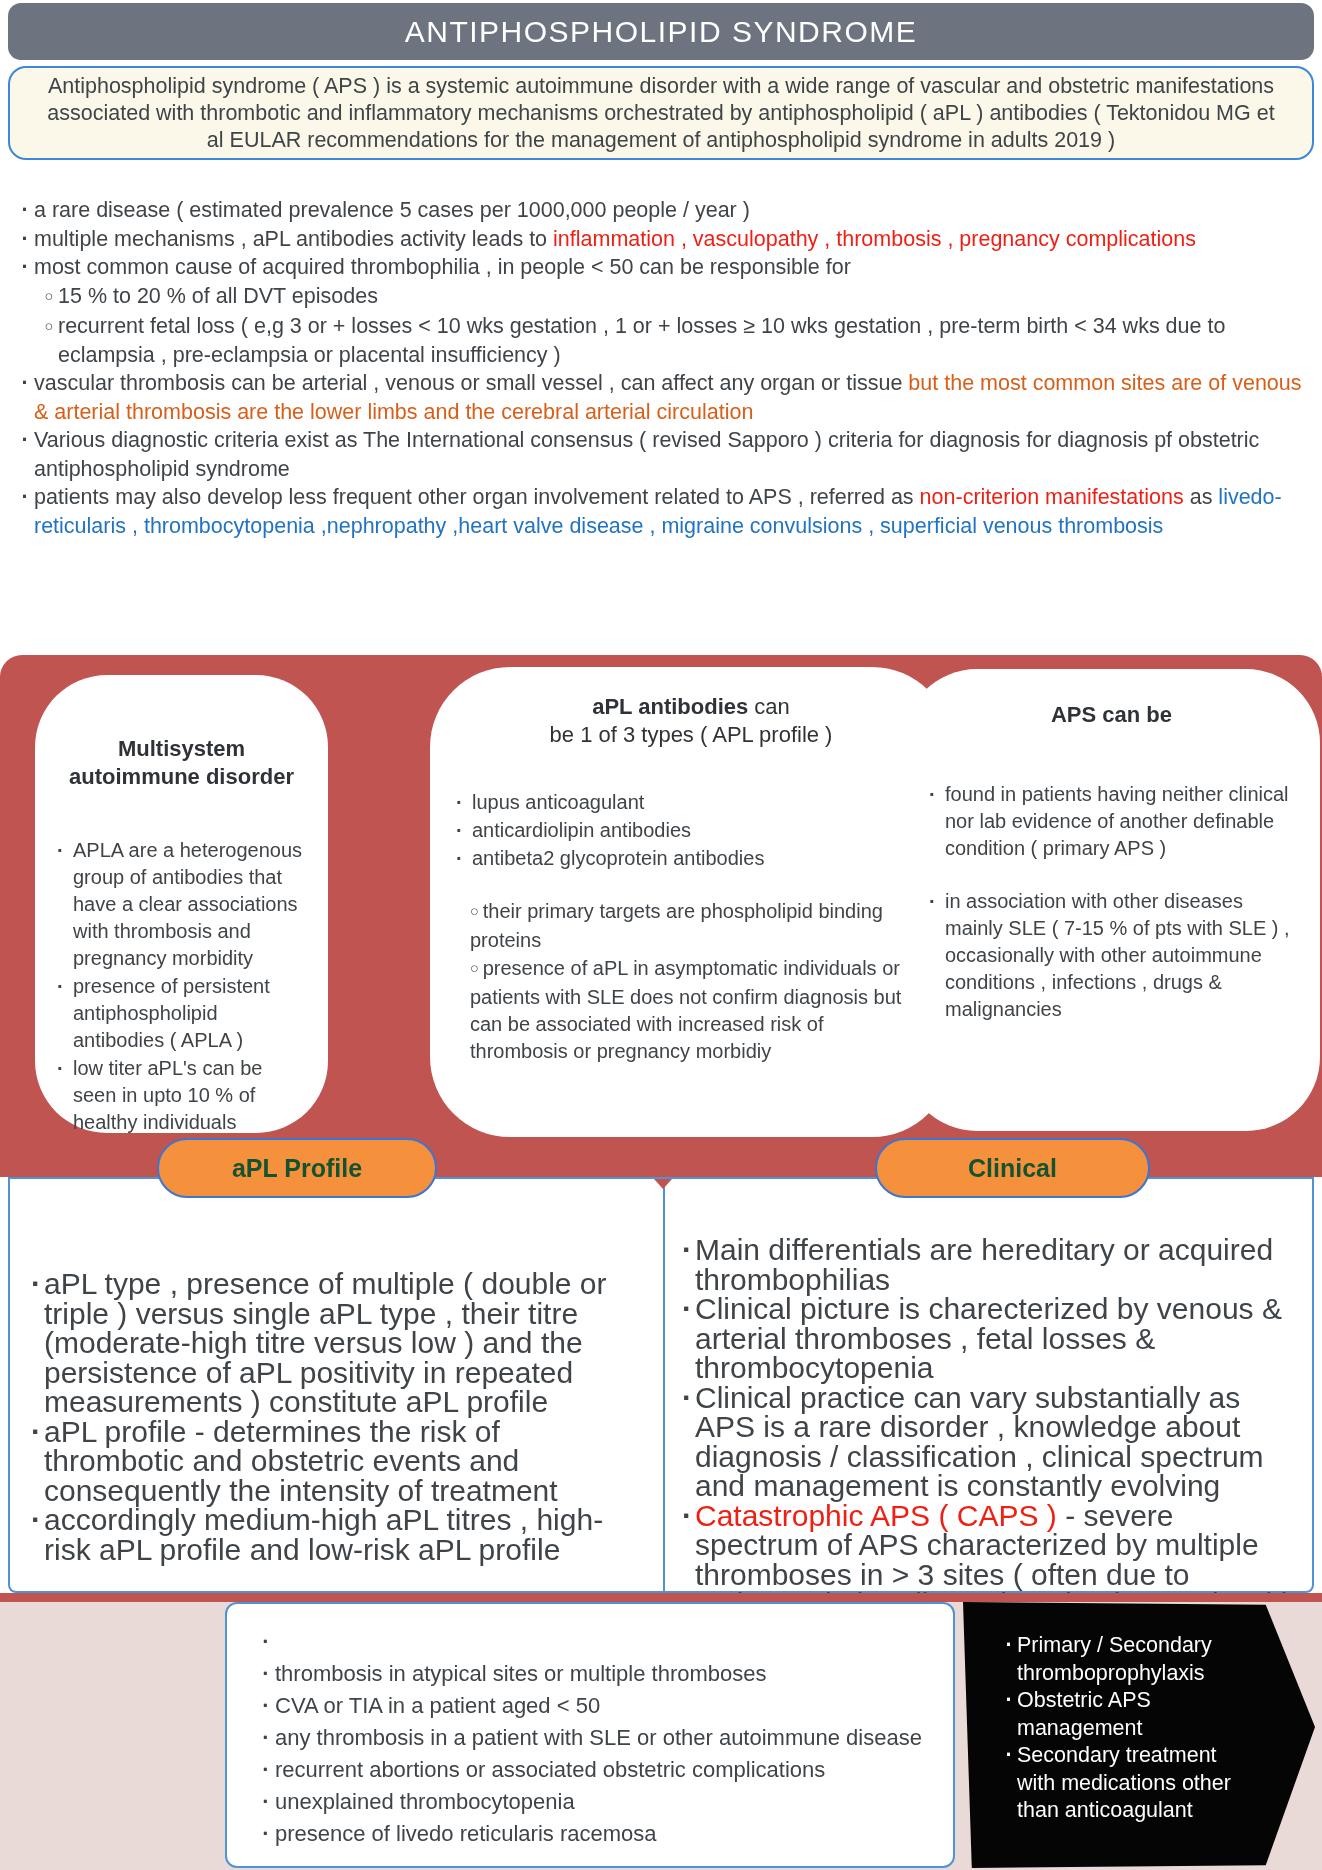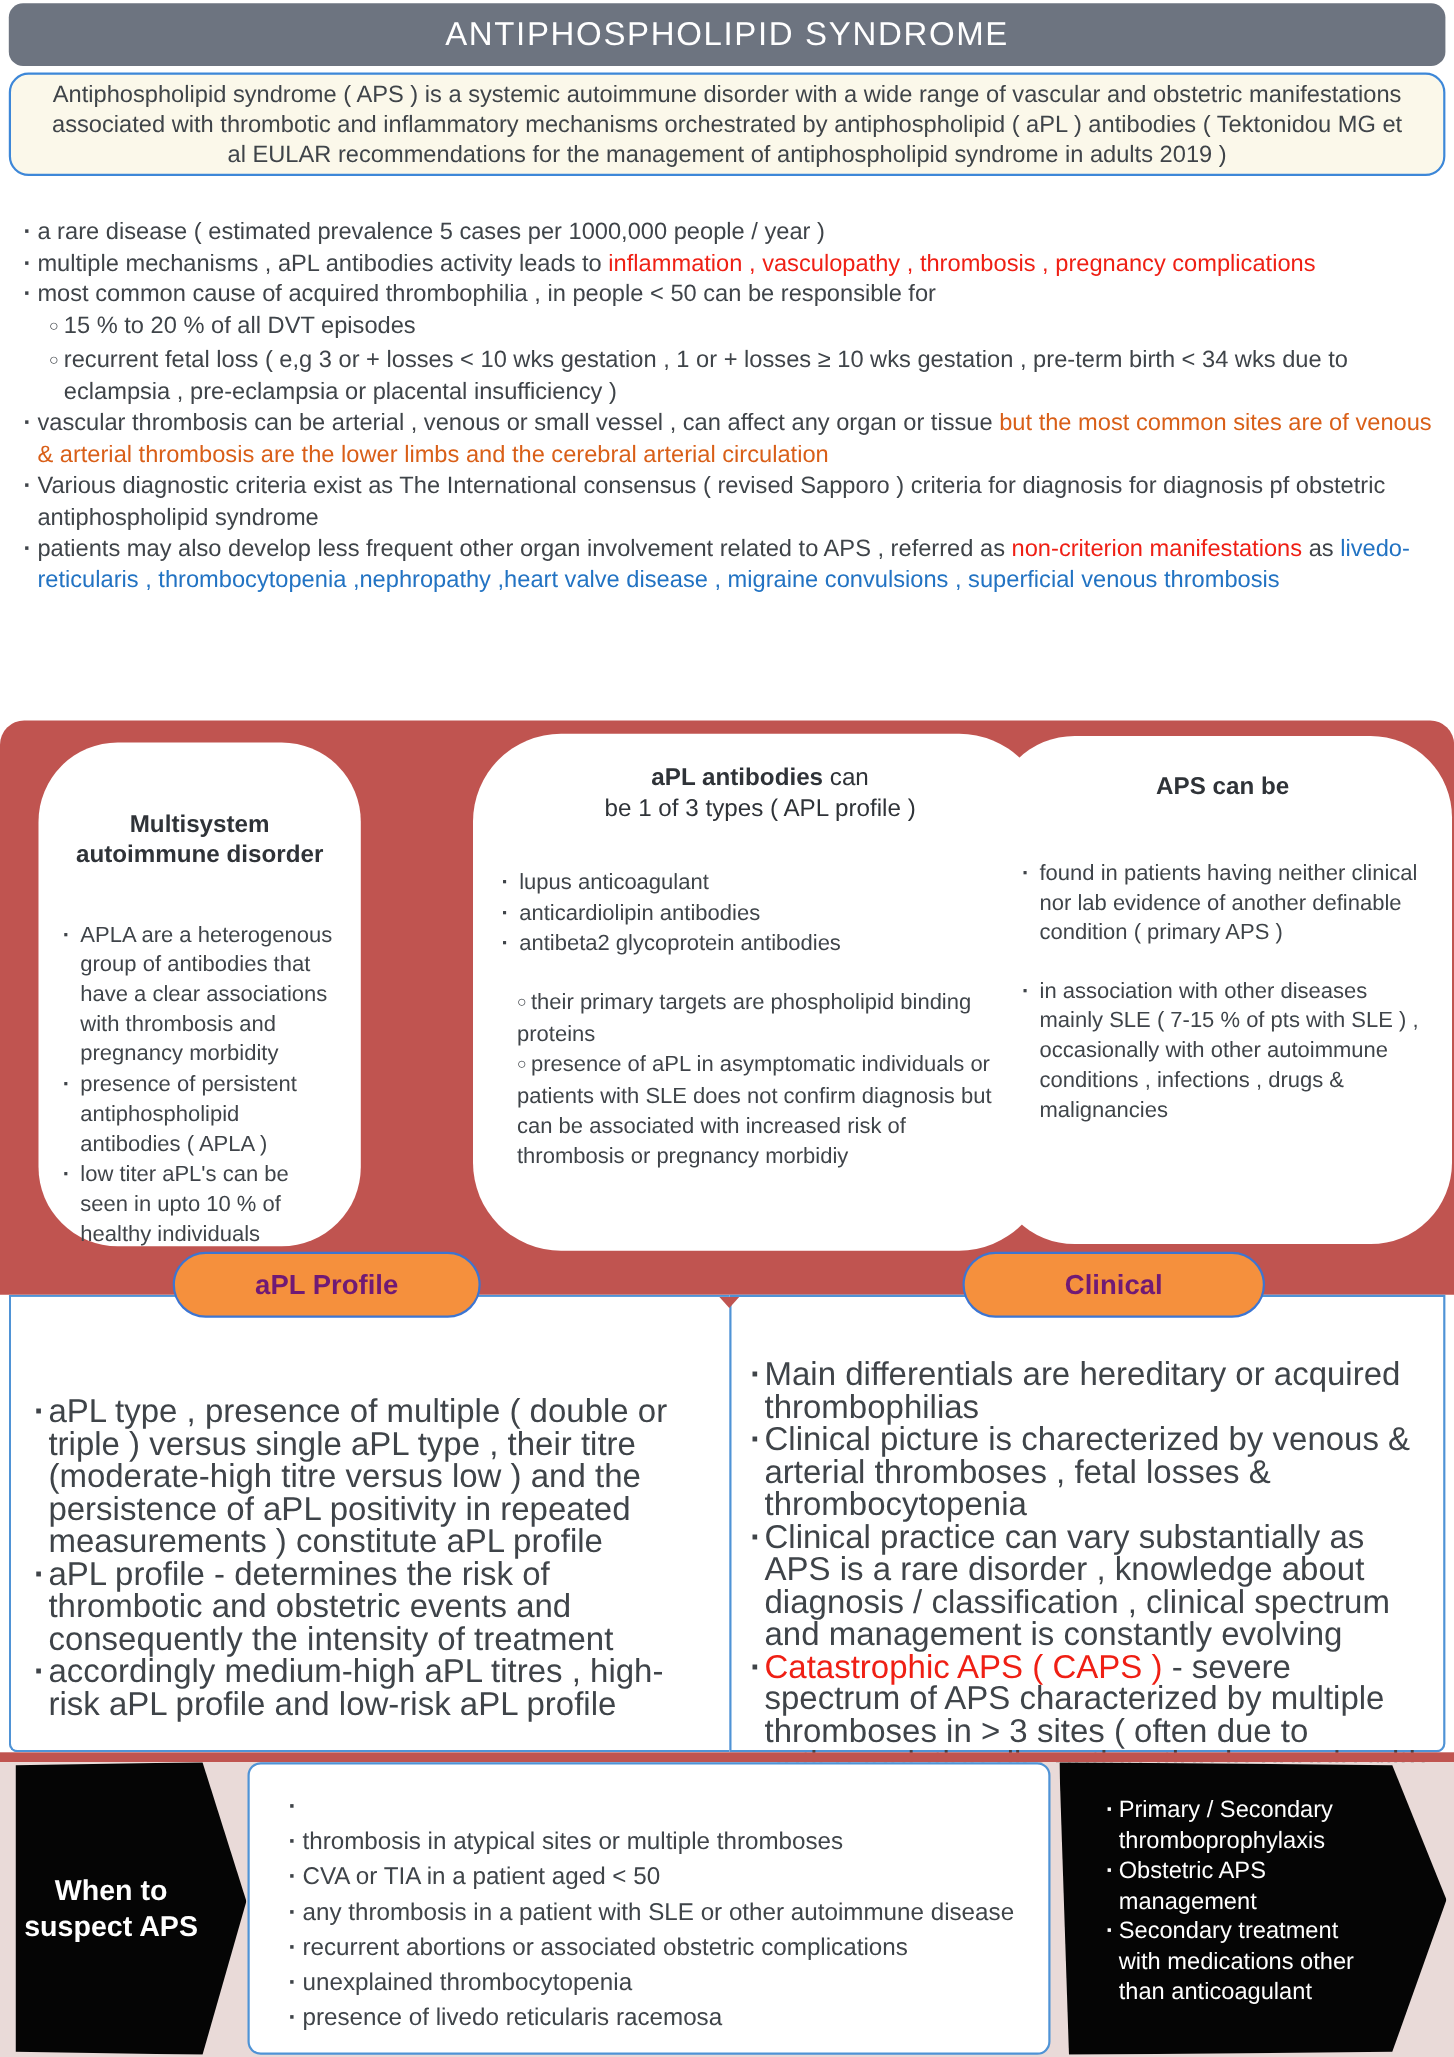--- a/index.html
+++ b/index.html
@@ -43,21 +43,21 @@
   .bb{display:flex;margin-bottom:1px;}
   .bb .mk{flex:0 0 16px;text-align:left;}
   .bb .mk::before{content:"\00B7";font-weight:bold;}
   .bsubs{padding-left:14px;margin-top:26px;}
   .bs{margin-bottom:1px;}
   .bs::before{content:"\25CB\00A0";font-size:0.72em;position:relative;top:-2px;}
   .blob3 .bb{margin-bottom:26px;}
 
   .pill{position:absolute;top:1138px;height:60px;background:var(--pill-bg);
     border:2px solid var(--pill-border);border-radius:31px;display:flex;align-items:center;justify-content:center;
-    color:#701a75;font-weight:bold;font-size:25px;z-index:6;}
+    color:#14532d;font-weight:bold;font-size:25px;z-index:6;}
   .pill-left{left:157px;width:280px;}
   .pill-right{left:875px;width:275px;}
 
   .obox{position:absolute;top:1177px;height:416px;background:#fff;border:2px solid var(--box-border);
     color:var(--text-dark);font-size:30px;line-height:29.5px;}
   .obox-left{left:8px;width:655px;border-right:none;border-radius:0 0 0 8px;padding:90px 16px 0 18px;}
   .obox-right{left:663px;width:651px;border-radius:0 0 8px 0;padding:56px 12px 0 14px;}
   .obox .ov-item .mk{flex:0 0 16px;}
   .notch{position:absolute;left:654px;top:1179px;width:0;height:0;z-index:3;
     border-left:9px solid transparent;border-right:9px solid transparent;border-top:10px solid var(--band-bg);}
@@ -215,26 +215,20 @@
     <div class="ov-item">
         <span class="mk"></span>
         <div><span class="seg red">Catastrophic APS ( CAPS ) </span><span class="seg dark"> - severe spectrum of APS characterized by multiple thromboses in &gt; 3 sites ( often due to anticoagulation discontinuation in people with established APS diagnosis , infections &amp; surgical procedures )</span></div>
       </div>
   </div>
 
   <div class="notch"></div>
   <div class="strip"></div>
 
   <div class="bottom">
-    <div class="arrow-left">
-      <div>
-        <div>When to</div>
-        <div>suspect APS</div>
-      </div>
-    </div>
     <div class="suspect-box">
       <div class="ov-item">
           <span class="mk"></span>
         </div>
       <div class="ov-item">
           <span class="mk"></span>
           <div>thrombosis in atypical sites or multiple thromboses</div>
         </div>
       <div class="ov-item">
           <span class="mk"></span>

